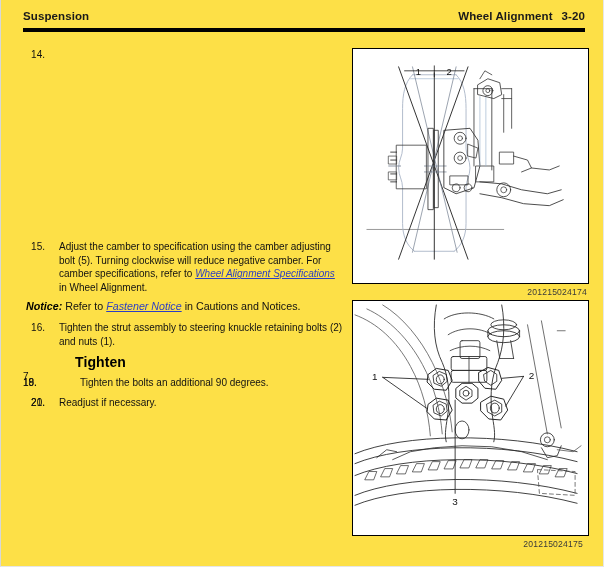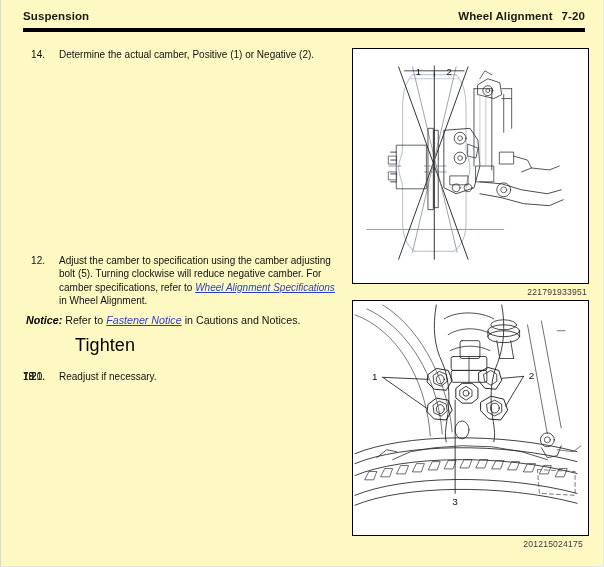--- a/index.html
+++ b/index.html
@@ -7,21 +7,21 @@
     padding: 0;
     background: #ffffff;
   }
   body {
     font-family: "Liberation Sans", sans-serif;
   }
   #page {
     position: relative;
     width: 604px;
     height: 567px;
-    background: #fef9c3;
+    background: #fde047;
     box-sizing: border-box;
     border-left: 1px solid #d8d8d8;
     border-right: 1px solid #e6e6e6;
     border-bottom: 1px solid #e6e6e6;
     overflow: hidden;
     padding-left: 24px;
   }
 
   
   #header {
@@ -112,24 +112,24 @@
 
   
   .indent-a { padding-left: 36px; }
   .indent-a .num { width: 22px; }
 
   
   .indent-b { padding-left: 57px; }
   .indent-b .num { width: 20px; left: 0px; text-align: left; }
 
   .tighten-head {
-    font-size: 18px;
-    font-weight: normal;
+    font-size: 14px;
+    font-weight: bold;
     color: #000000;
-    margin: 5px 0 14px 0;
+    margin: 5px 0 0 0;
     padding-left: 52px;
     letter-spacing: 0.1px;
   }
 
   a.xref, .xref {
     color: #2b3ec4;
     font-style: italic;
     text-decoration: underline;
     white-space: nowrap;
   }
@@ -158,57 +158,61 @@
   .fig-svg { display: block; width: 100%; height: 100%; }
 </style>
 </head>
 <body>
 
 <div id="page">
 
   <div id="header">
     <div class="hdr-left">Suspension</div>
     <div class="hdr-right">
-      <span>Wheel Alignment</span><span class="pageno">7-20</span>
+      <span>Wheel Alignment</span><span class="pageno">3-20</span>
     </div>
   </div>
   <div id="header-rule"></div>
 
   <div id="text-col">
 
 
     <div class="step indent-a">
       <span class="num">14.</span>
-      <span class="body">Determine the actual camber, Positive (1) or Negative (2).</span>
     </div>
 
     <div style="height:186px"></div>
 
     <div class="step indent-a">
-      <span class="num">12.</span>
+      <span class="num">15.</span>
       <span class="body"><span>Adjust the camber to specification using the camber adjusting bolt (5). Turning clockwise will reduce negative camber. For camber specifications, refer to </span><a href="#" class="xref">Wheel Alignment Specifications</a><span> in Wheel Alignment.</span></span>
     </div>
 
     <p class="para notice">
       <span class="lead">Notice:</span><span> Refer to </span><a href="#" class="xref">Fastener Notice</a><span> in Cautions and Notices.</span>
     </p>
 
+    <div class="step indent-a">
+      <span class="num">16.</span>
+      <span class="body">Tighten the strut assembly to steering knuckle retaining bolts (2) and nuts (1).</span>
+    </div>
 
     <div class="tighten-head">Tighten</div>
 
     <div class="step indent-b">
       <span class="num">7.</span>
     </div>
 
     <div class="step indent-b">
       <span class="num">18.</span>
     </div>
 
     <div class="step indent-b">
       <span class="num">19.</span>
+      <span class="body">Tighten the bolts an additional 90 degrees.</span>
     </div>
 
     <div class="step indent-a">
       <span class="num">20.</span>
     </div>
 
     <div class="step indent-a">
       <span class="num">21.</span>
       <span class="body">Readjust if necessary.</span>
     </div>
@@ -287,21 +291,21 @@
 
         <rect x="98" y="128" width="18" height="9" stroke="#2b2b2b" stroke-width="0.75"></rect>
         <circle cx="104" cy="140" r="4" stroke="#2b2b2b" stroke-width="0.75"></circle>
         <circle cx="116" cy="140" r="4" stroke="#2b2b2b" stroke-width="0.75"></circle>
       </g>
 
       <text x="66" y="26" font-family="Liberation Sans, sans-serif" font-size="9.5" fill="#111111" text-anchor="middle">1</text>
       <text x="97" y="26" font-family="Liberation Sans, sans-serif" font-size="9.5" fill="#111111" text-anchor="middle">2</text>
     </svg>
   </div>
-  <div class="fig-caption" id="caption-camber">221791933951</div>
+  <div class="fig-caption" id="caption-camber">201215024174</div>
 
   <div class="figure" id="figure-strut">
     <svg class="fig-svg" viewBox="0 0 237 236" xmlns="http://www.w3.org/2000/svg">
       <g fill="none" stroke="#1b1b1b" stroke-width="0.85" stroke-linejoin="round" stroke-linecap="round">
 
         <path d="M2 14 C24 22 44 40 58 66 C70 88 76 112 78 136" stroke="#555" stroke-width="0.8"></path>
         <path d="M14 8 C36 18 56 38 70 64 C82 86 88 110 90 134" stroke="#555" stroke-width="0.8"></path>
         <path d="M30 4 C50 16 68 38 80 62 C92 86 98 110 100 132" stroke="#555" stroke-width="0.8"></path>
 
         <path d="M84 4 C80 26 82 46 90 62 C96 76 98 92 96 112 C94 126 92 134 94 142" stroke="#2b2b2b" stroke-width="0.9"></path>

